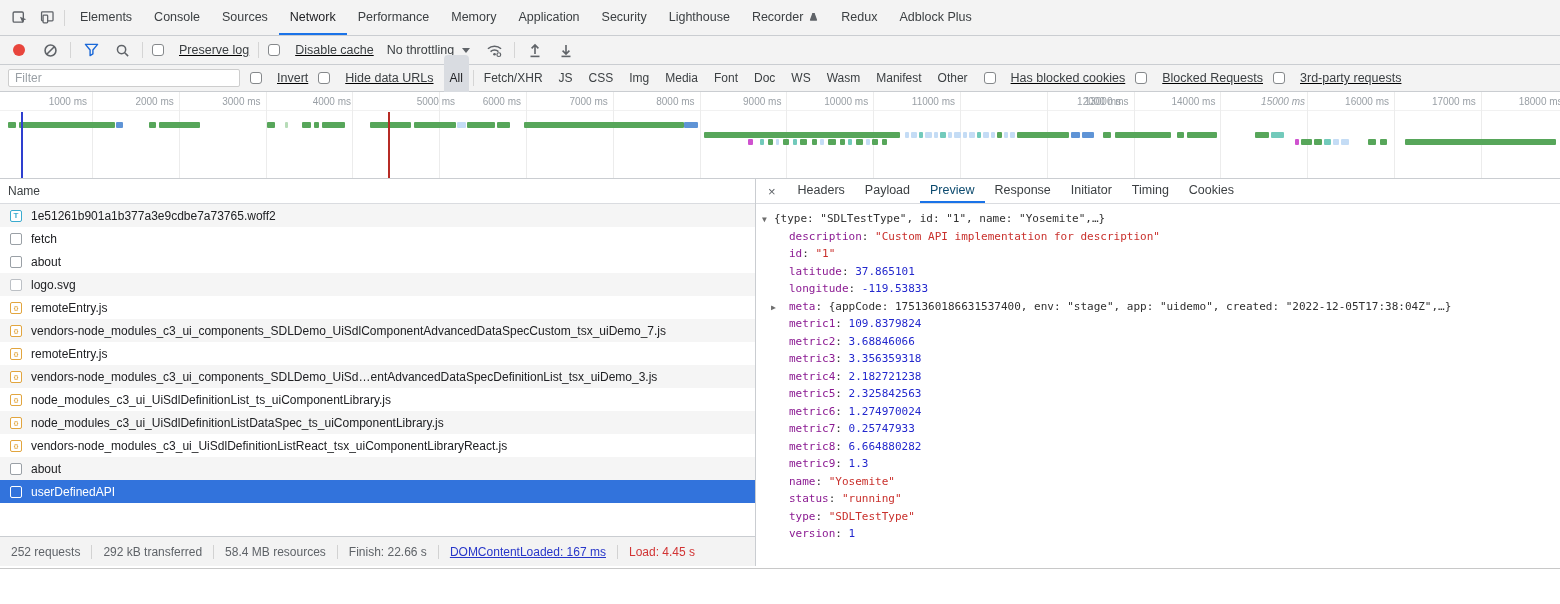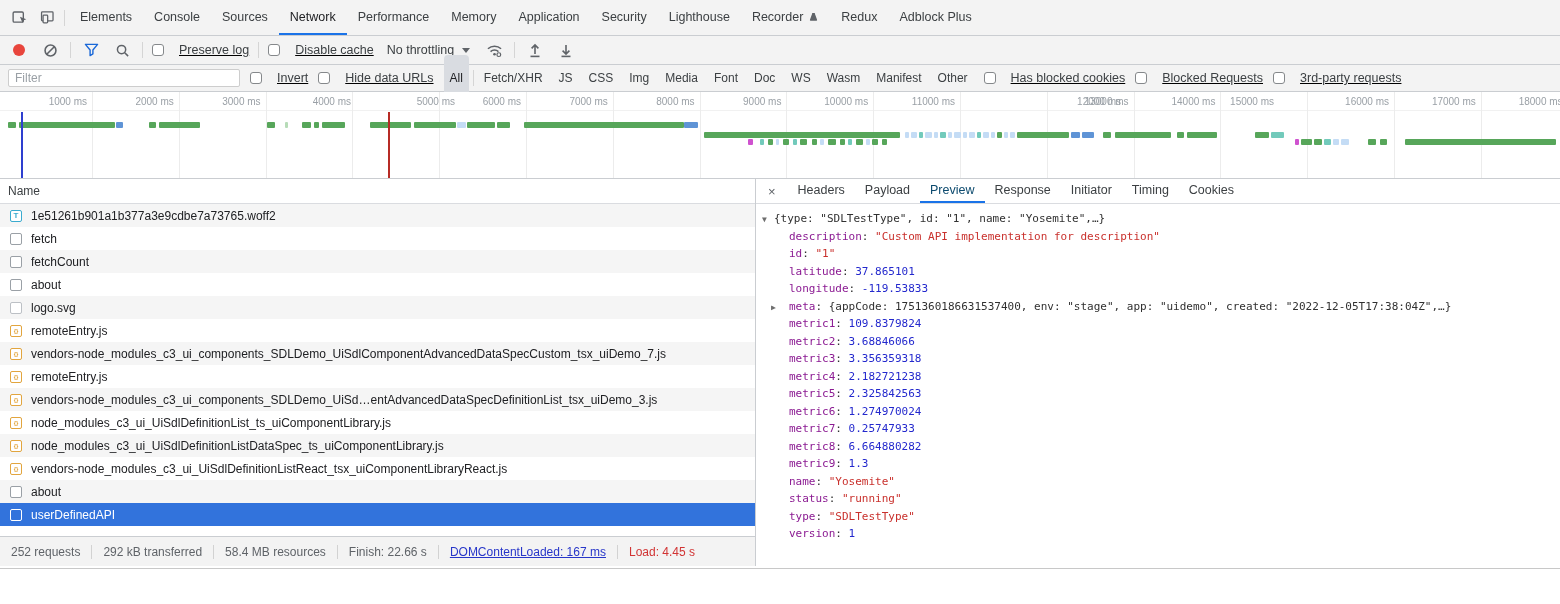--- a/index.html
+++ b/index.html
@@ -281,21 +281,21 @@
       <div class="tick-label" style="left: 873.2px;">10000 ms</div>
       <div class="gridline" style="left: 960px;"></div>
       <div class="tick-label" style="left: 960px;">11000 ms</div>
       <div class="gridline" style="left: 1046.8px;"></div>
       <div class="tick-label" style="left: 1078px; margin-left: 48px;">12000 ms</div>
       <div class="gridline" style="left: 1133.6px;"></div>
       <div class="tick-label" style="left: 1133.6px;">13000 ms</div>
       <div class="gridline" style="left: 1220.4px;"></div>
       <div class="tick-label" style="left: 1220.4px;">14000 ms</div>
       <div class="gridline" style="left: 1307.2px;"></div>
-      <div class="tick-label" style="left: 1279px;">15000 ms</div>
+      <div class="tick-label" style="left: 1310px; font-style: italic;">15000 ms</div>
       <div class="gridline" style="left: 1394px;"></div>
       <div class="tick-label" style="left: 1394px;">16000 ms</div>
       <div class="gridline" style="left: 1480.8px;"></div>
       <div class="tick-label" style="left: 1480.8px;">17000 ms</div>
       <div class="tick-label" style="left: 1567.6px;">18000 ms</div>
       <div class="seg" style="left: 8px; width: 8px; top: 30px; background: rgb(87, 166, 90);"></div>
       <div class="seg" style="left: 19px; width: 96px; top: 30px; background: rgb(87, 166, 90);"></div>
       <div class="seg" style="left: 116px; width: 7px; top: 30px; background: rgb(95, 148, 214);"></div>
       <div class="seg" style="left: 149px; width: 7px; top: 30px; background: rgb(87, 166, 90);"></div>
       <div class="seg" style="left: 159px; width: 41px; top: 30px; background: rgb(87, 166, 90);"></div>
@@ -371,24 +371,20 @@
       <div class="name-header">Name</div>
       <div class="rows">
           <div class="req-row odd">
             <span class="ricon font">T</span>
             <span>1e51261b901a1b377a3e9cdbe7a73765.woff2</span>
           </div>
           <div class="req-row">
             <span class="ricon doc"></span>
             <span>fetch</span>
           </div>
-          <div class="req-row odd">
-            <span class="ricon doc"></span>
-            <span>fetchCount</span>
-          </div>
           <div class="req-row">
             <span class="ricon doc"></span>
             <span>about</span>
           </div>
           <div class="req-row odd">
             <span class="ricon svg"></span>
             <span>logo.svg</span>
           </div>
           <div class="req-row">
             <span class="ricon js">{}</span>

